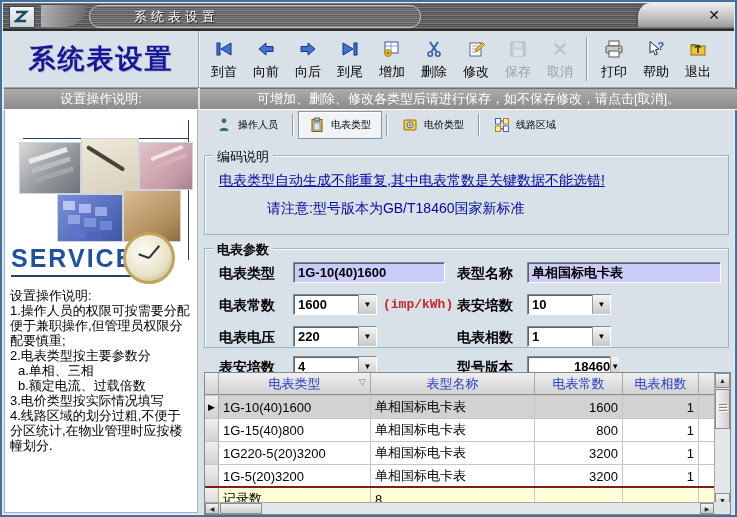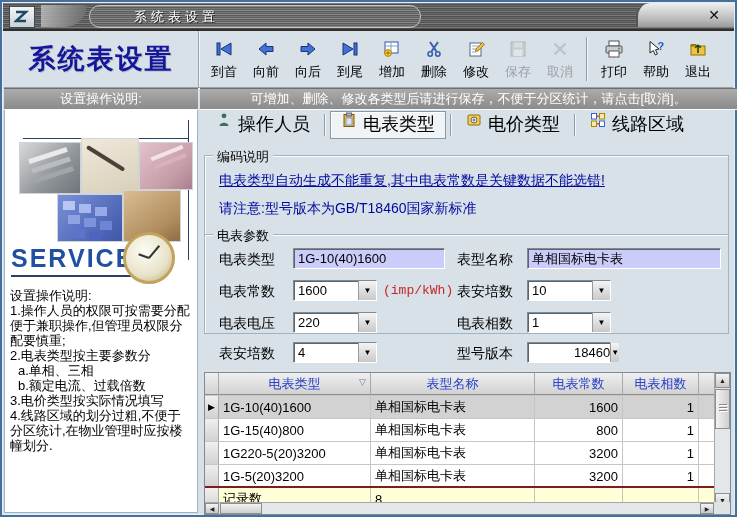--- a/index.html
+++ b/index.html
@@ -50,28 +50,28 @@
   .watch::after{content:"";position:absolute;left:50%;top:50%;width:2px;height:16px;background:#333;transform:translate(-50%,-100%) rotate(40deg);transform-origin:bottom;}
   .watch::before{content:"";position:absolute;left:50%;top:50%;width:2px;height:11px;background:#333;transform:translate(-50%,-100%) rotate(-70deg);transform-origin:bottom;}
   .service-row{position:absolute;top:134px;left:6px;width:160px;z-index:2;}
   .service-text{font-size:25px;font-weight:bold;color:#2050a0;letter-spacing:2px;border-bottom:2px solid #2a3f66;display:inline-block;padding-bottom:2px;}
   .instructions{position:absolute;top:178px;left:5px;right:4px;font-size:13px;line-height:15px;color:#000;word-break:break-all;}
   .instr-line{margin:0;}
   .instr-indent{padding-left:8px;}
   
   .main{position:absolute;top:86px;left:198px;width:537px;bottom:2px;}
   .tabbar{position:absolute;top:22px;left:0;right:0;height:30px;display:flex;align-items:center;padding-left:6px;}
-  .tab{height:26px;display:flex;gap:6px;padding:0 10px;font-size:18px;color:#000;cursor:default;}
+  .tab{height:26px;display:flex;align-items:center;gap:6px;padding:0 10px;font-size:10px;color:#000;cursor:default;}
   .tab.selected{background:#f0f4f7;border:1px solid #8a98a4;box-shadow:inset 1px 1px 0 #fff;}
   .tab-sep{width:0;height:22px;border-left:1px solid #8f9aa3;border-right:1px solid #f4f8fb;margin:0 4px;}
   .groupbox{position:absolute;left:4px;width:525px;border:1px solid #9fb3c3;box-shadow:inset 1px 1px 0 rgba(255,255,255,.9);box-sizing:border-box;}
   .group-legend{position:absolute;top:-8px;left:8px;background:#d8e1e8;padding:0 4px;font-size:13px;color:#000;}
   .gb-coding{top:67px;height:80px;}
   .coding-line{position:absolute;left:14px;font-size:14px;color:#0008a0;white-space:nowrap;}
-  .gb-params{top:146px;height:100px;}
+  .gb-params{top:160px;height:100px;font-weight:bold;}
   .prow-label{position:absolute;font-size:14px;color:#000;white-space:nowrap;}
   .text-field{position:absolute;height:21px;background:#ccccfa;border-top:1px solid #7e8a94;border-left:1px solid #7e8a94;border-bottom:1px solid #fff;border-right:1px solid #fff;box-shadow:inset 1px 1px 0 #5a646c;font-size:13px;color:#000;display:flex;align-items:center;padding:0 4px;box-sizing:border-box;}
   .combo{position:absolute;width:84px;height:21px;display:flex;border-top:1px solid #7e8a94;border-left:1px solid #7e8a94;border-bottom:1px solid #fff;border-right:1px solid #fff;box-shadow:inset 1px 1px 0 #5a646c;background:#fff;box-sizing:border-box;}
   .combo .cval{flex:1;font-size:13px;display:flex;align-items:center;padding-left:4px;color:#000;}
   .combo .cbtn{width:17px;background:linear-gradient(180deg,#f4f4f4,#c9c9c9);border-left:1px solid #9a9a9a;display:flex;align-items:center;justify-content:center;font-size:8px;color:#000;cursor:default;}
   .suffix-red{position:absolute;font-size:13px;color:#c42828;font-family:"Liberation Mono","DejaVu Sans Mono",monospace;white-space:nowrap;}
   
   .grid{position:absolute;top:284px;left:4px;width:527px;height:143px;background:#fff;border:1px solid #7e8a94;box-sizing:border-box;}
   .grow{display:flex;height:22px;border-bottom:1px solid #c6c6c6;}
   .gcell{border-right:1px solid #c6c6c6;font-size:13px;display:flex;align-items:center;padding:0 4px;box-sizing:border-box;overflow:hidden;white-space:nowrap;}
@@ -260,21 +260,21 @@
         <p class="instr-line">2.电表类型按主要参数分</p>
         <p class="instr-line instr-indent">a.单相、三相</p>
         <p class="instr-line instr-indent">b.额定电流、过载倍数</p>
         <p class="instr-line">3.电价类型按实际情况填写</p>
         <p class="instr-line">4.线路区域的划分过粗,不便于分区统计,在物业管理时应按楼幢划分.</p>
       </div>
     </div>
   </div>
 
   <div class="main">
-    <div class="bar-header">可增加、删除、修改各类型后请进行保存，不便于分区统计，请点击[取消]。</div>
+    <div class="bar-header">可增加、删除、修改各类型后请进行保存，如不保存修改，请点击[取消]。</div>
 
     <div class="tabbar">
       <div class="tab">
         <svg width="16" height="16" viewBox="0 0 16 16">
             <circle cx="8" cy="3.8" r="2.4" fill="#3a6f5a"></circle>
             <path d="M3.5 14 C3.5 9.5 12.5 9.5 12.5 14 Z" fill="#3a6f5a"></path>
           </svg>
         <span>操作人员</span>
       </div>
       <div class="tab-sep"></div>
@@ -304,21 +304,21 @@
             <rect x="9.5" y="9" width="5" height="5.5" fill="#fff" stroke="#3366cc"></rect>
             <path d="M7.2 4.2 H8.8 M8 3.4 V5 M7.2 11.8 H8.8 M8 11 V12.6" stroke="#cc3333"></path>
           </svg>
         <span>线路区域</span>
       </div>
     </div>
 
     <div class="groupbox gb-coding">
       <span class="group-legend">编码说明</span>
       <div class="coding-line" style="top:16px;text-decoration:underline;">电表类型自动生成不能重复,其中电表常数是关键数据不能选错!</div>
-      <div class="coding-line" style="top:44px;">请注意:型号版本为GB/T18460国家新标准</div>
+      <div class="coding-line" style="top:44px;margin-left:48px;">请注意:型号版本为GB/T18460国家新标准</div>
     </div>
 
     <div class="groupbox gb-params">
       <span class="group-legend">电表参数</span>
 
       <div class="prow-label" style="left:14px;top:16px;">电表类型</div>
       <div class="text-field" style="left:88px;top:13px;width:152px;">
           <span>1G-10(40)1600</span>
         </div>
       <div class="prow-label" style="left:252px;top:16px;">表型名称</div>

